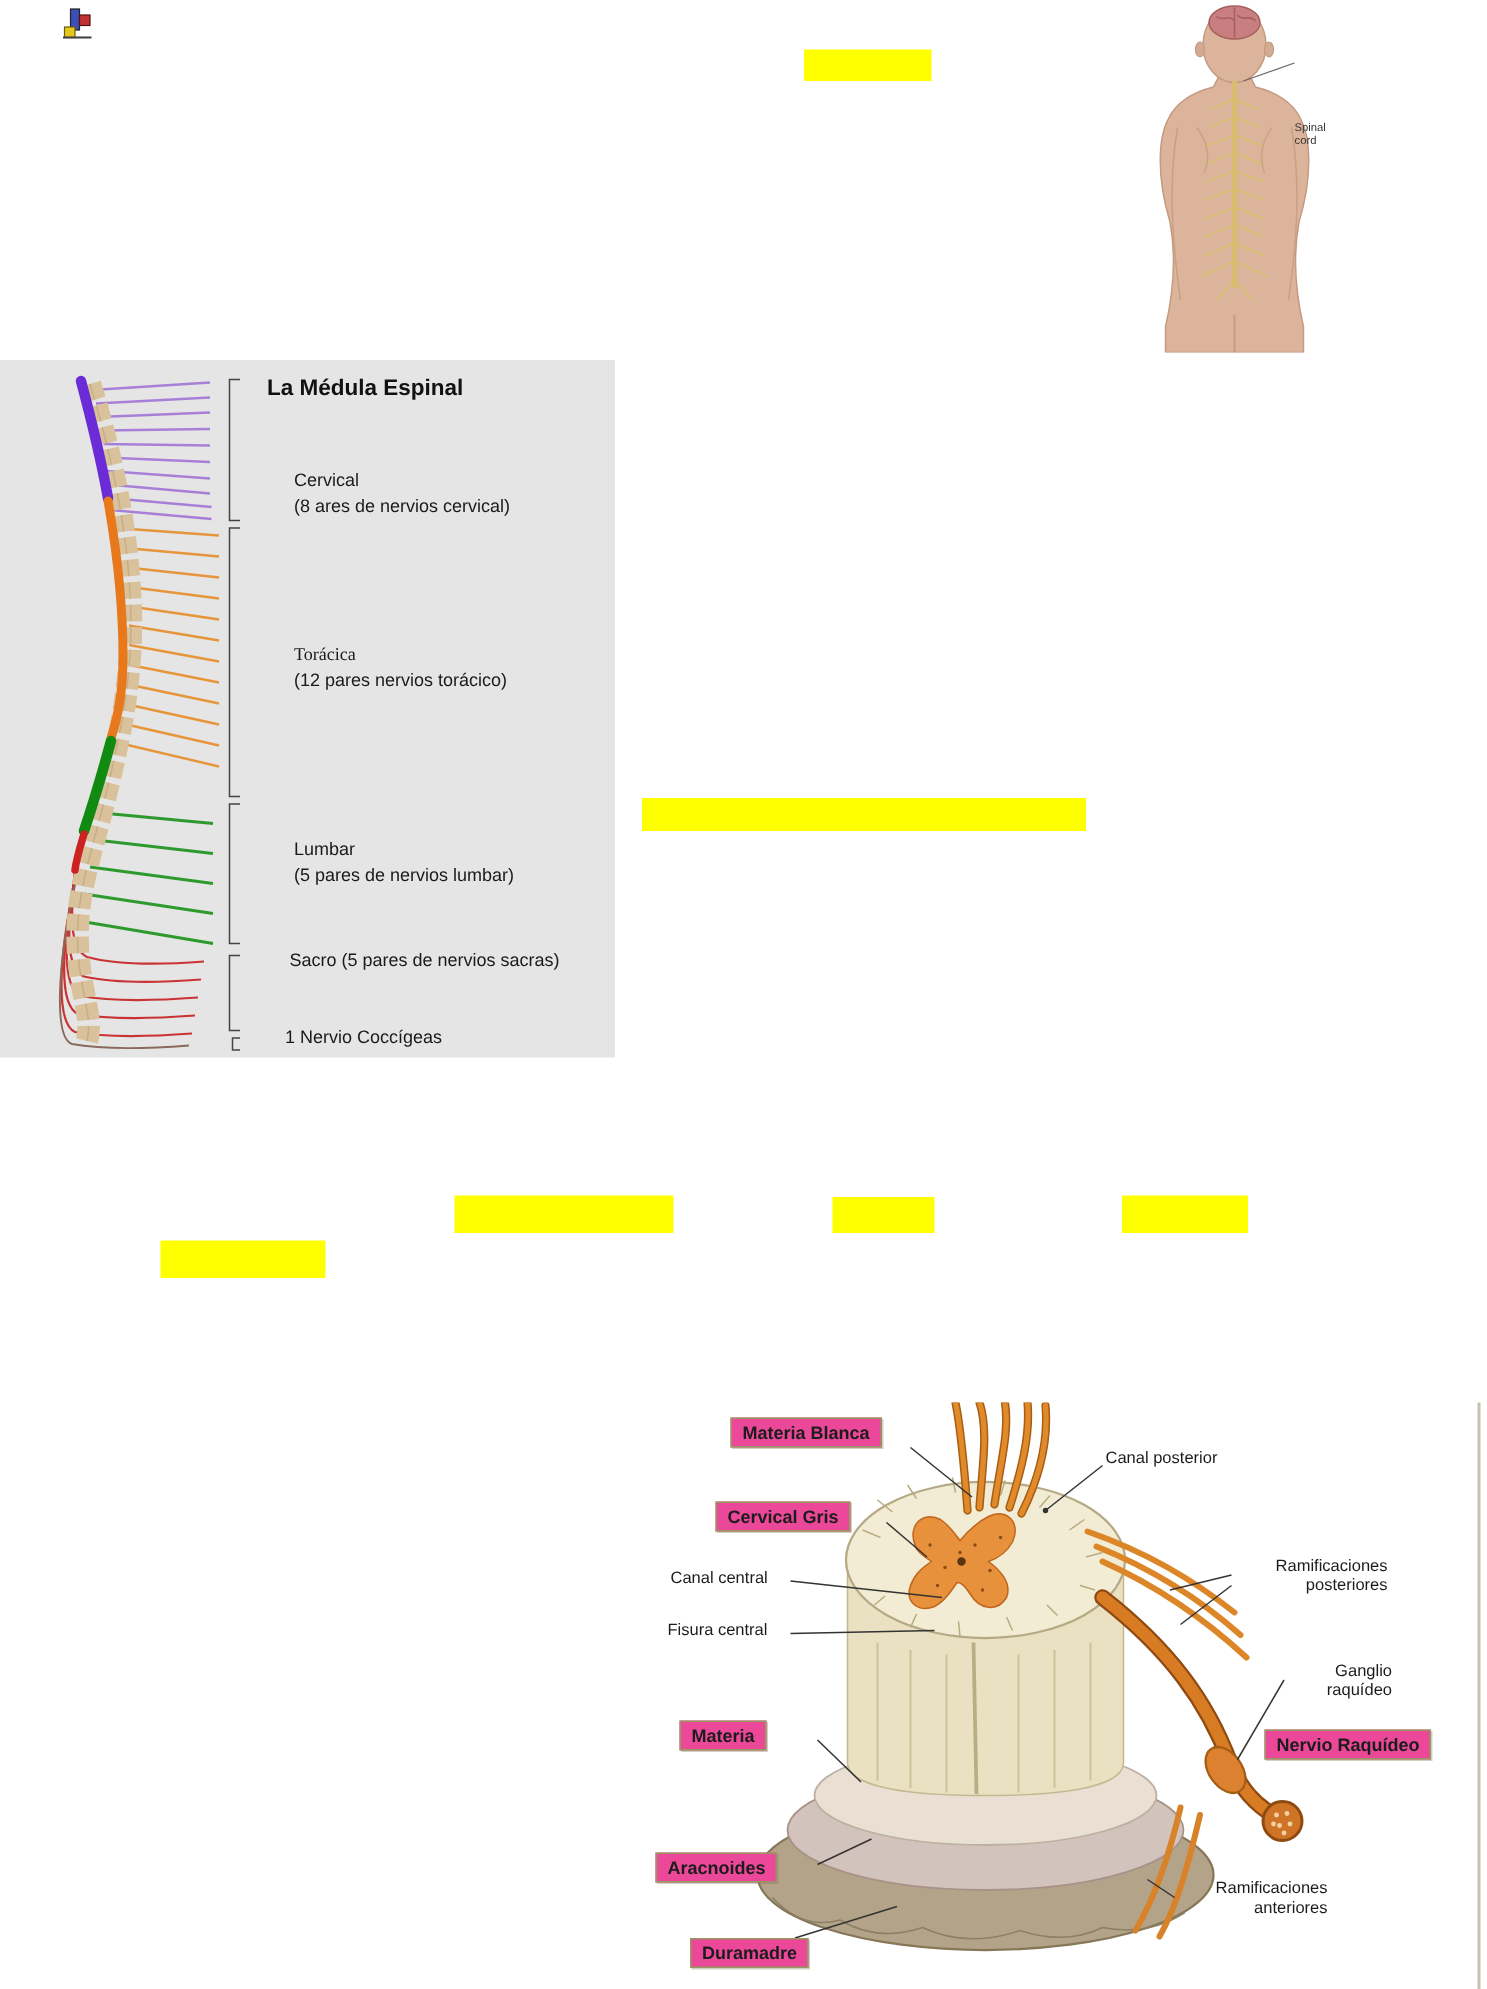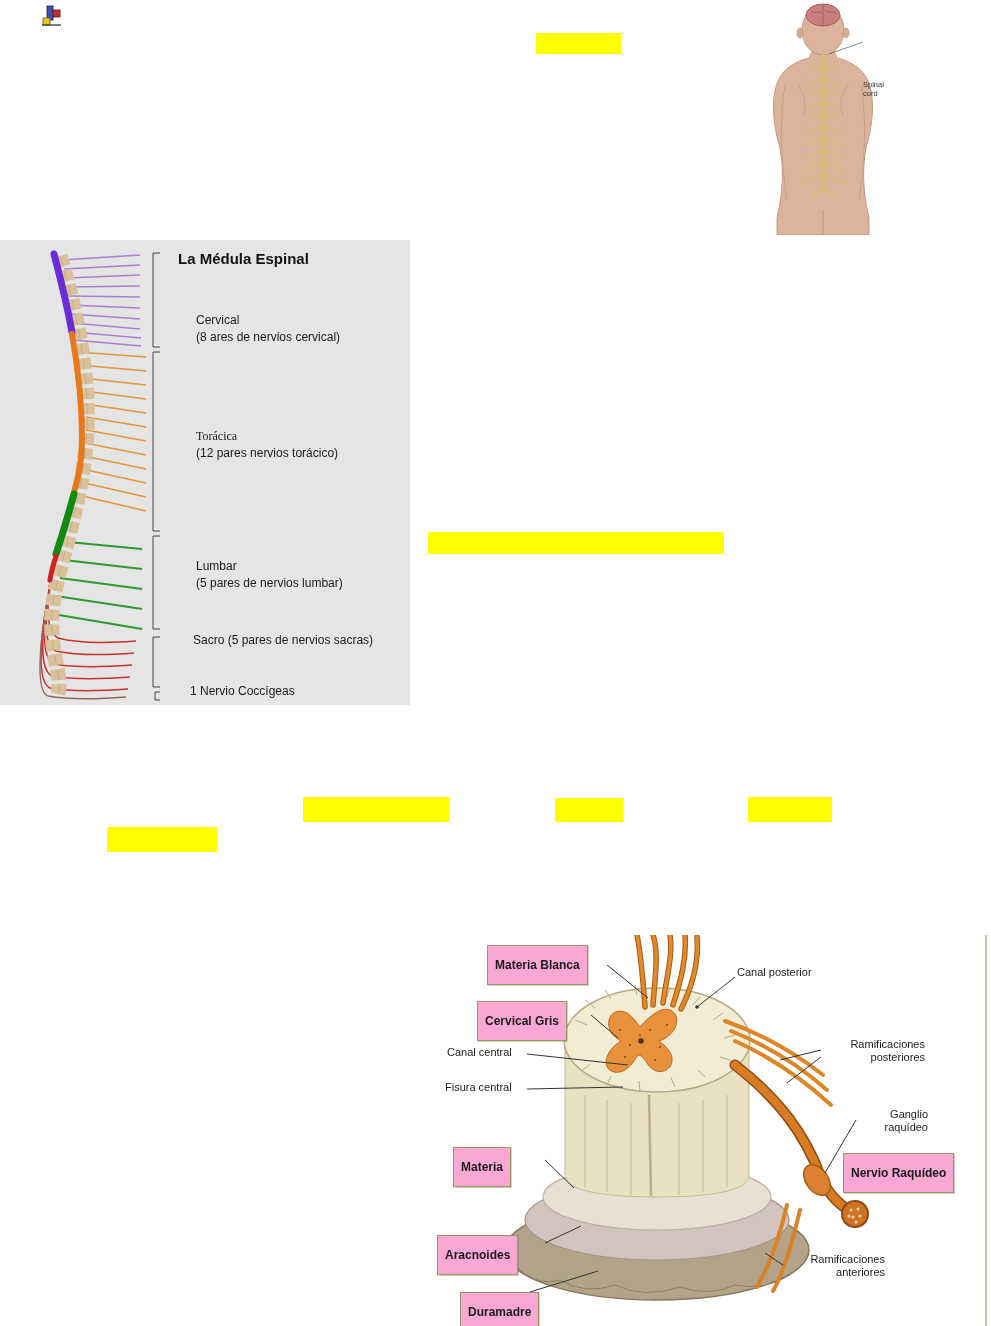--- a/index.html
+++ b/index.html
@@ -6,21 +6,21 @@
   html,body { background:#ffffff; }
   body { font-family:"Liberation Sans", sans-serif; }
   .page { position:relative; width:991px; height:1326px; background:#ffffff; overflow:hidden; margin:0 auto; }
   .abs { position:absolute; }
   .hl { position:absolute; background:#ffff00; }
   .figure { position:absolute; }
   .lbl { position:absolute; color:#1c1c1c; font-size:11px; line-height:1.2; }
   .lbl.small { font-size:7.5px; color:#333; }
   .spine-title { position:absolute; font-size:15px; font-weight:bold; color:#111; }
   .spine-lbl { position:absolute; font-size:12px; color:#1a1a1a; line-height:1.35; white-space:nowrap;margin-left:16px; }
-  .ybox { position:absolute; background:#f9a8d4; border:1px solid #97975f; padding:12px 7px; font-size:12px; font-weight:bold; color:#1c1c1c; white-space:nowrap; box-shadow:1px 1px 0 rgba(120,120,80,.35); }
+  .ybox { position:absolute; background:#ec4899; border:1px solid #97975f; padding:2px 7px; font-size:12px; font-weight:bold; color:#1c1c1c; white-space:nowrap; box-shadow:1px 1px 0 rgba(120,120,80,.35); }
   .plain { white-space:nowrap; }
   .wrap { white-space:normal;text-align:right; }
   .right-edge { position:absolute; background:#c9c2b3; }
 </style>
 </head>
 <body>
 
 <div class="page">
 
   <div class="abs" style="left:40px; top:4px; width:24px; height:24px;">

